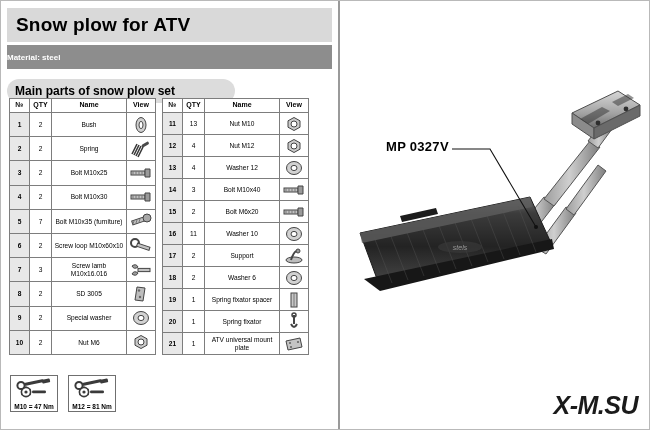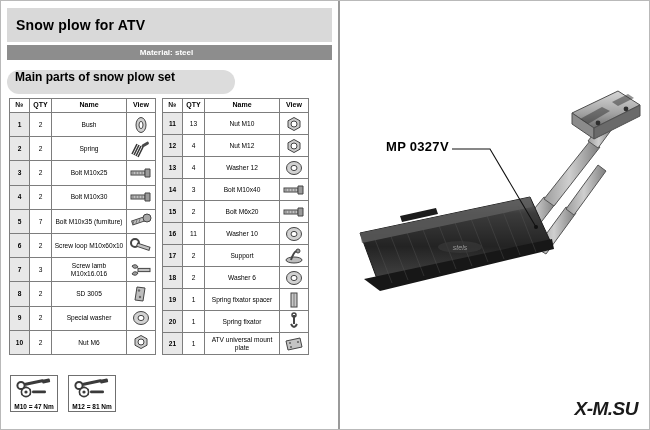--- a/index.html
+++ b/index.html
@@ -27,45 +27,45 @@
   }
   .title-bar {
     margin: 7px 6px 0 6px;
     height: 34px;
     background: #d9d9d9;
     display: flex;
     align-items: center;
     padding-left: 9px;
   }
   .title-bar .title {
-    font-size: 14px;
+    font-size: 19px;
     font-weight: bold;
     letter-spacing: .2px;
   }
   .material-bar {
     margin: 3px 6px 0 6px;
-    height: 15px;
+    height: 24px;
     background: #8d8d8d;
     display: flex;
     align-items: center;
-    justify-content: center;
+    justify-content: flex-start;
     padding-right: 6px;
   }
   .material-bar .material {
     font-size: 8px;
     font-weight: bold;
     color: #fff;
   }
   .section-bar {
     margin: 10px 6px 0 6px;
     width: 228px;
     height: 24px;
     background: #dcdcdc;
     display: flex;
-    align-items: flex-start;
+    align-items: center;
     padding-left: 8px;
     border-radius: 12px;
   }
   .section-bar .section {
     font-size: 12px;
     font-weight: bold;
   }
   .tables {
     position: absolute;
     top: 97px; left: 8px;
@@ -130,21 +130,21 @@
   .callout-label {
     position: absolute;
     left: 46px; top: 138px;
     font-size: 13px;
     font-weight: bold;
     letter-spacing: .3px;
   }
   .watermark {
     position: absolute;
     right: 11px; bottom: 9px;
-    font-size: 19px;
+    font-size: 25px;
     font-weight: bold;
     font-style: italic;
     color: #1a1a1a;
     letter-spacing: -.5px;
   }
   .plow-svg { position: absolute; left: 0; top: 0; }
 </style>
 </head>
 <body>
 

